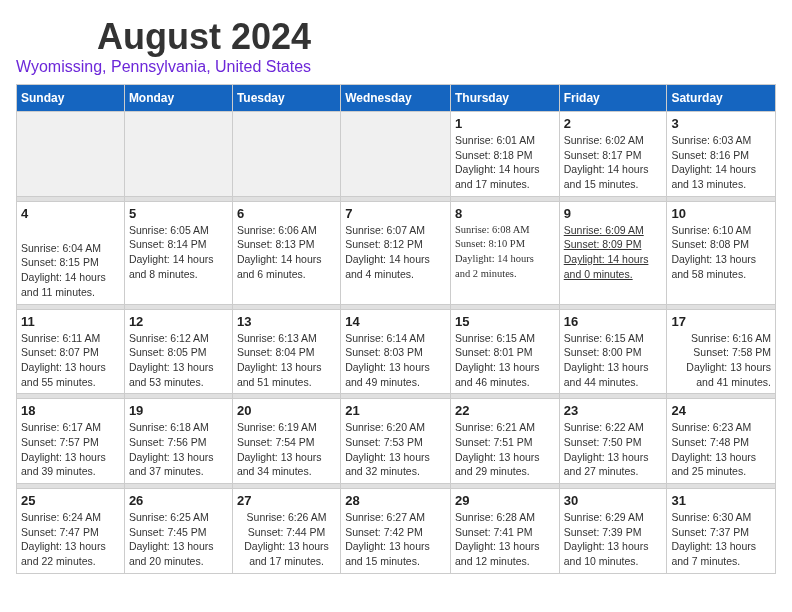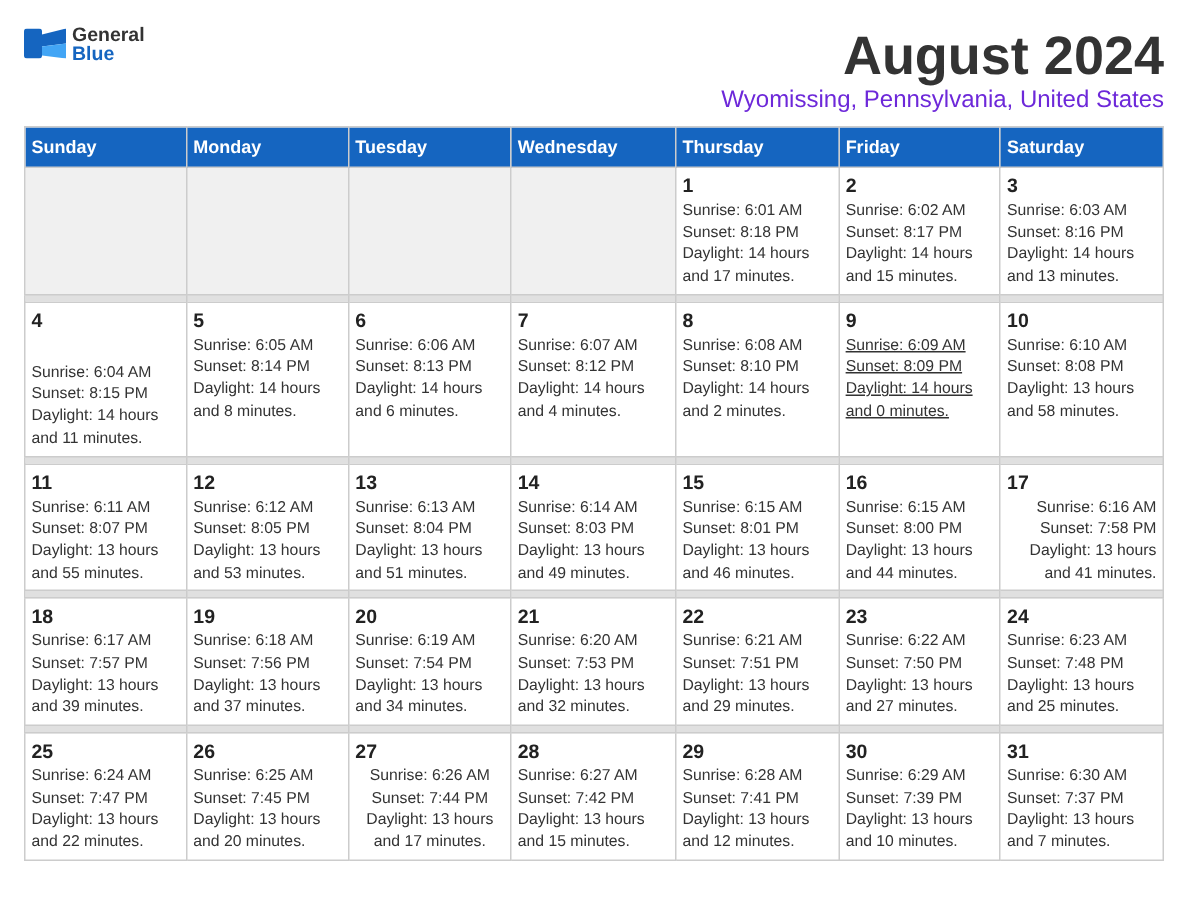--- a/index.html
+++ b/index.html
@@ -62,31 +62,20 @@
     .day-info {
       color: #333;
       line-height: 1.4;
       font-size: 10.5px;
     }
   </style>
 </head>
 <body>
 
 <div class="header-area">
-  <div class="logo">
-    <svg class="logo-icon" viewBox="0 0 28 20" xmlns="http://www.w3.org/2000/svg">
-      <rect x="0" y="0" width="12" height="20" fill="#1565c0" rx="2"></rect>
-      <polygon points="12,4 28,0 28,10 12,12" fill="#1565c0"></polygon>
-      <polygon points="12,12 28,10 28,20 12,18" fill="#42a5f5"></polygon>
-    </svg>
-    <div>
-      <div style="font-size:13px;font-weight:bold;color:#333;line-height:1;">General</div>
-      <div style="font-size:13px;font-weight:bold;color:#1565c0;line-height:1;">Blue</div>
-    </div>
-  </div>
   <div class="title-area">
     <div class="month-title">August 2024</div>
     <div class="location-title">Wyomissing, Pennsylvania, United States</div>
   </div>
 </div>
 
 <table class="calendar">
   <thead>
     <tr>
     <th>Sunday</th>
@@ -159,21 +148,21 @@
         </td>
         <td>
           <div class="day-num">7</div>
           <div class="day-info" style="white-space: pre-line;">Sunrise: 6:07 AM
 Sunset: 8:12 PM
 Daylight: 14 hours
 and 4 minutes.</div>
         </td>
         <td>
           <div class="day-num">8</div>
-          <div class="day-info" style="white-space: pre-line;">Sunrise: 6:08 AM
+          <div class="day-info" style="white-space: pre-line; font-family: Liberation Serif, serif;">Sunrise: 6:08 AM
 Sunset: 8:10 PM
 Daylight: 14 hours
 and 2 minutes.</div>
         </td>
         <td>
           <div class="day-num">9</div>
           <div class="day-info" style="white-space: pre-line; text-decoration: underline;">Sunrise: 6:09 AM
 Sunset: 8:09 PM
 Daylight: 14 hours
 and 0 minutes.</div>

